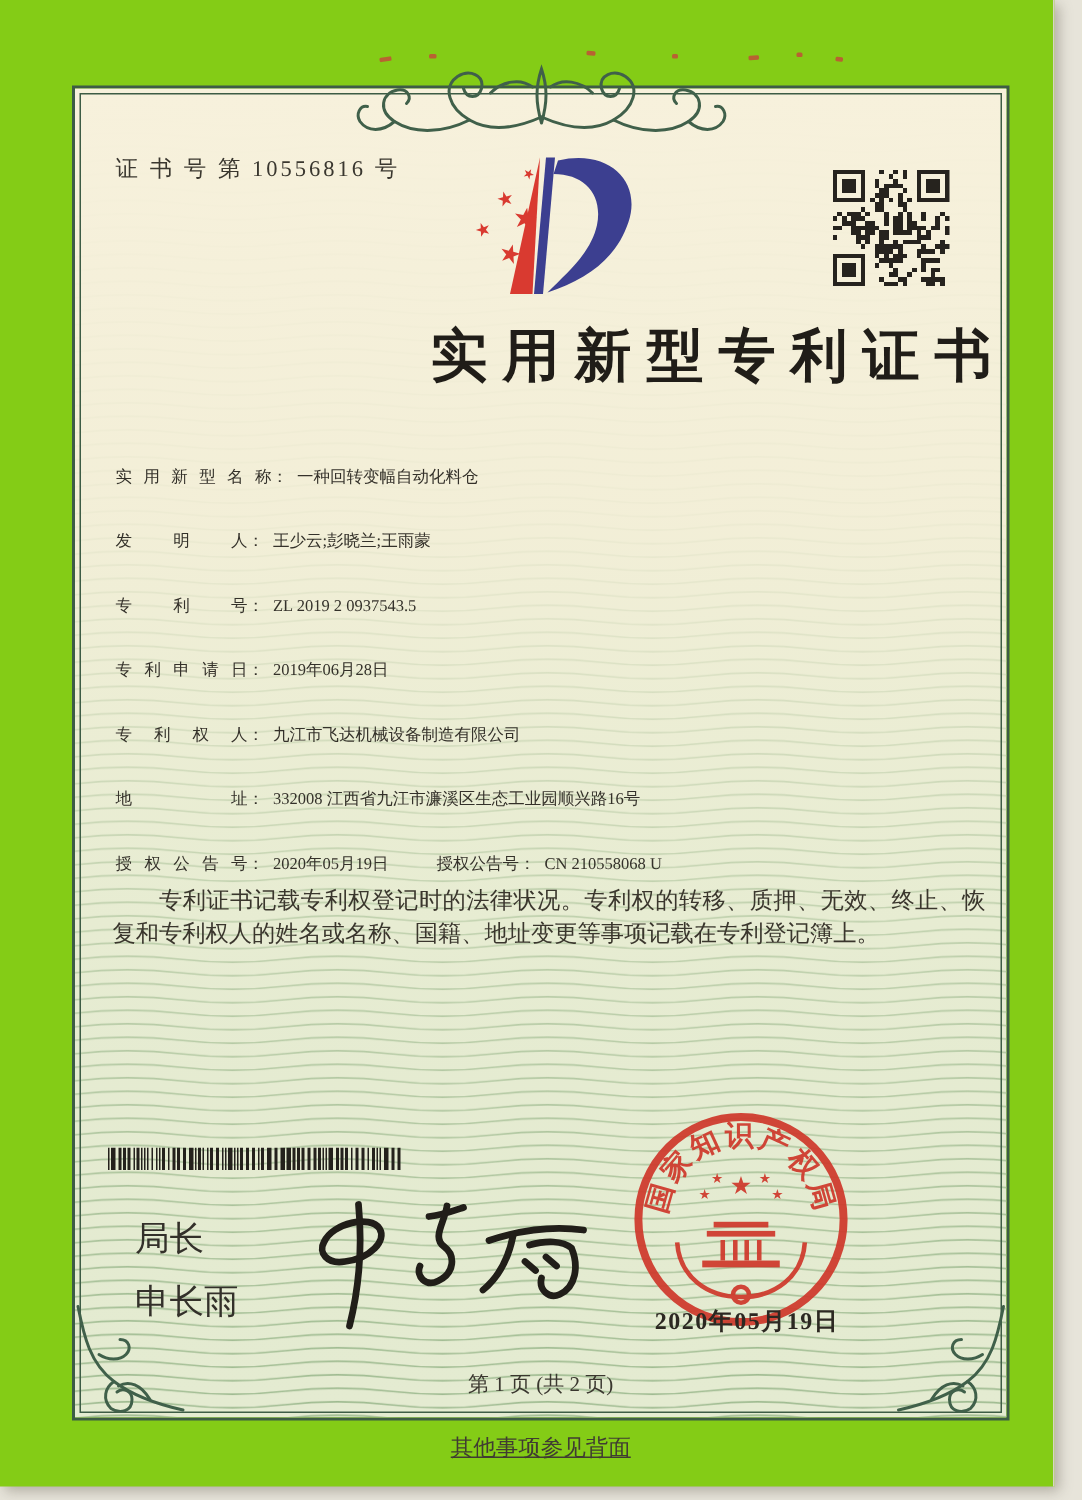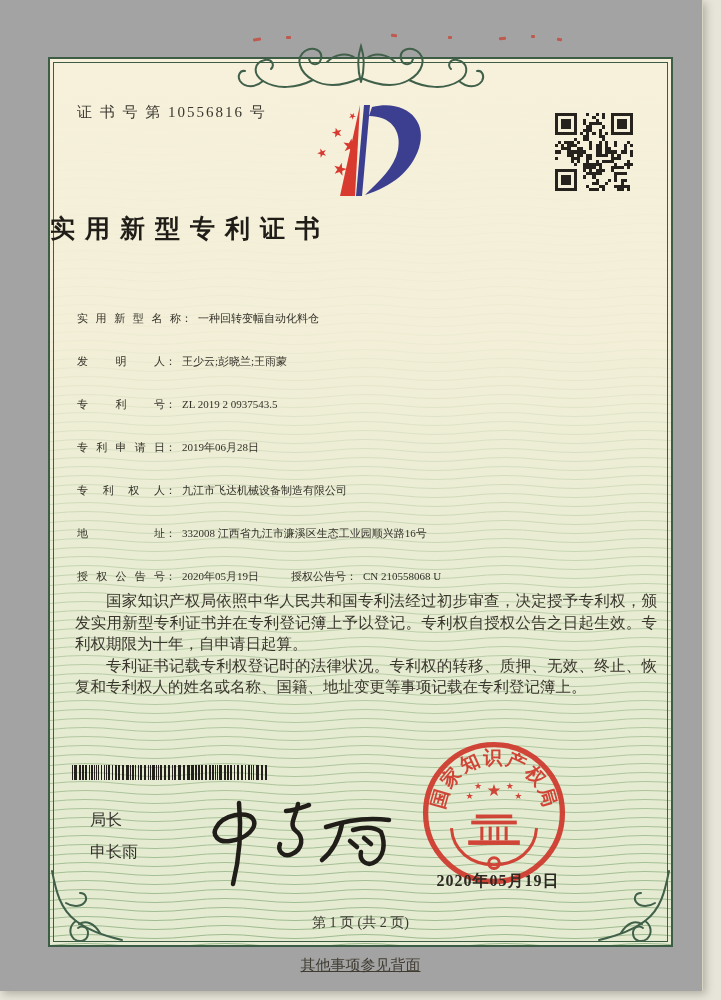--- a/index.html
+++ b/index.html
@@ -1,42 +1,42 @@
 <!DOCTYPE html>
 <html><head>
 <meta charset="utf-8">
 <style>
   html,body{margin:0;padding:0;width:721px;height:1000px;overflow:hidden;background:#e7e4da;}
   body{font-family:"Liberation Serif", serif;color:#2e2b25;position:relative;}
-  .paper{position:absolute;left:0;top:0;width:702px;height:991px;background:#a3a3a3;
+  .paper{position:absolute;left:0;top:0;width:702px;height:991px;background:#84cc16;
          box-shadow:3px 3px 8px rgba(80,75,60,.35);border-right:1px solid #d8d4c4;}
   
   .redmark{position:absolute;background:#c5473a;height:3px;border-radius:1px;opacity:.8;}
   
   .frame{position:absolute;left:48px;top:57px;width:625px;height:890px;
          border:2px solid #3d5c45;box-sizing:border-box;}
   .frame-inner{position:absolute;left:3px;top:3px;right:3px;bottom:3px;border:1px solid #3d5c45;}
   .guilloche{position:absolute;left:0;top:0;width:100%;height:100%;}
   .content{position:absolute;left:0;top:0;width:100%;height:100%;z-index:3;}
   .cert-no{position:absolute;left:27px;top:44px;font-size:15px;letter-spacing:2px;color:#3a372f;}
   .logo{position:absolute;left:250px;top:40px;width:135px;height:112px;}
   .qr{position:absolute;left:505px;top:54px;width:78px;height:78px;}
-  .title{position:absolute;left:0;top:153px;width:100%;text-align:left;
-         font-size:25px;font-weight:700;letter-spacing:10px;color:#201d18;}
+  .title{position:absolute;left:0;top:153px;width:100%;text-align:right;
+         font-size:38px;font-weight:700;letter-spacing:10px;color:#201d18;}
   .fields{position:absolute;left:27px;top:238px;font-size:11px;color:#34312a;}
   .frow{height:43px;line-height:43px;white-space:nowrap;}
   .flabel{display:inline-block;width:88px;text-align:justify;text-align-last:justify;vertical-align:top;}
   .flabel.wide{width:104px;}
   .fcolon{margin-right:6px;}
   .g2{margin-left:32px;}
   .paras{position:absolute;left:25px;top:531px;width:582px;font-size:15.5px;line-height:21.5px;
          color:#3a362d;text-align:justify;}
   .paras p{margin:0;text-indent:31px;}
   .barcode{position:absolute;left:22px;top:706px;}
-  .officer{position:absolute;left:40px;top:751px;font-size:16px;color:#33302a;}
+  .officer{position:absolute;left:40px;top:751px;font-size:23px;color:#33302a;}
   .officer div{margin-bottom:11px;}
   .signature{position:absolute;left:150px;top:737px;z-index:4;}
   .seal{position:absolute;left:368px;top:678px;width:152px;height:152px;z-index:4;opacity:.92;}
   .seal-date{position:absolute;left:357px;top:812px;width:182px;text-align:center;z-index:5;
              font-size:16px;font-weight:600;letter-spacing:1px;color:#2c2822;}
   .page-footer{position:absolute;left:0;bottom:13px;width:100%;text-align:center;font-size:14px;color:#3a372f;}
   .back-note{position:absolute;left:48px;top:956px;width:625px;text-align:center;font-size:15px;color:#403c32;text-decoration:underline;}
   .ornament-top{position:absolute;left:50%;top:-21px;transform:translateX(-50%);z-index:2;}
   .corner{position:absolute;bottom:-2px;z-index:2;}
   .corner.br{right:-2px;}
@@ -423,21 +423,20 @@
         </div>
         <div class="frow">
           <span class="flabel">地址</span><span class="fcolon">：</span><span>332008 江西省九江市濂溪区生态工业园顺兴路16号</span>
         </div>
         <div class="frow">
           <span class="flabel">授权公告号</span><span class="fcolon">：</span><span>2020年05月19日</span><span class="g2">授权公告号</span><span class="fcolon">：</span><span>CN 210558068 U</span>
         </div>
       </div>
 
       <div class="paras">
-        <p>国家知识产权局依照中华人民共和国专利法经过初步审查，决定授予专利权，颁发实用新型专利证书并在专利登记簿上予以登记。专利权自授权公告之日起生效。专利权期限为十年，自申请日起算。</p>
         <p>专利证书记载专利权登记时的法律状况。专利权的转移、质押、无效、终止、恢复和专利权人的姓名或名称、国籍、地址变更等事项记载在专利登记簿上。</p>
       </div>
 
       <svg class="barcode" width="196" height="15">
           <rect x="0" y="0" width="1" height="15" fill="#24211c"></rect>
           <rect x="2" y="0" width="3" height="15" fill="#24211c"></rect>
           <rect x="7" y="0" width="2" height="15" fill="#24211c"></rect>
           <rect x="10" y="0" width="2" height="15" fill="#24211c"></rect>
           <rect x="13" y="0" width="2" height="15" fill="#24211c"></rect>
           <rect x="17" y="0" width="1" height="15" fill="#24211c"></rect>

